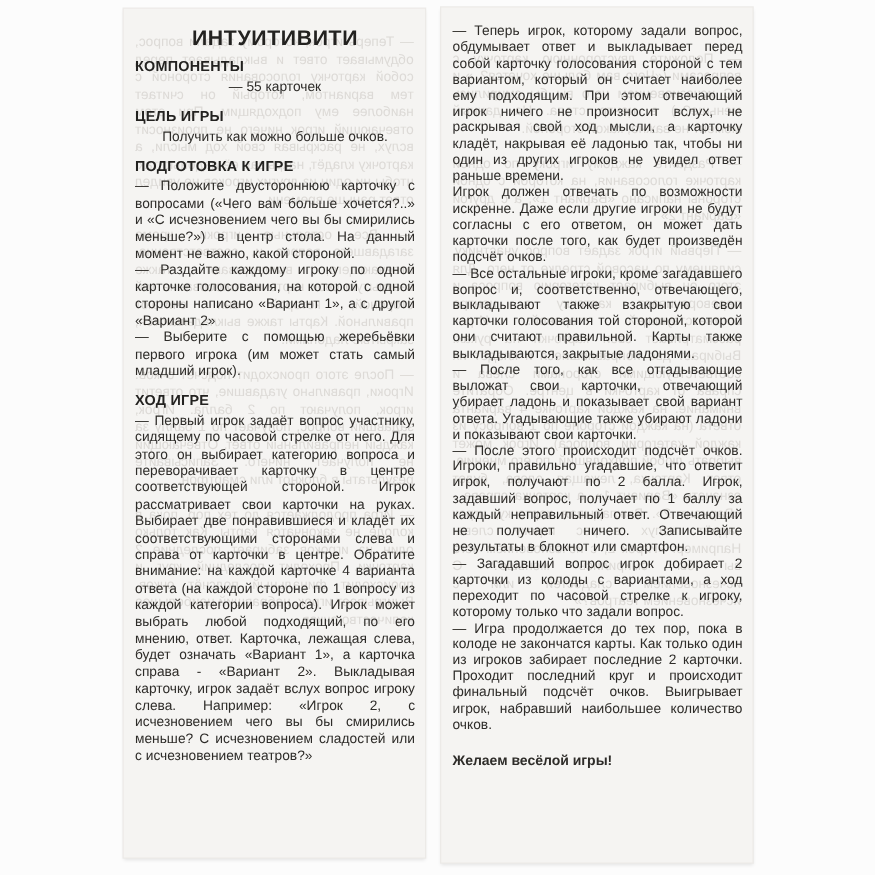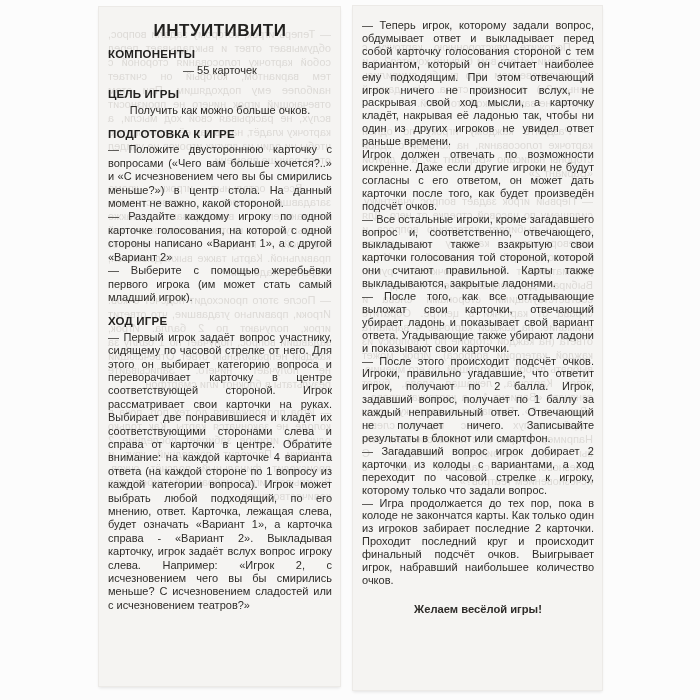--- a/index.html
+++ b/index.html
@@ -33,21 +33,21 @@
     letter-spacing:.4px; color:#232220; margin-top:4px; margin-bottom:8px;
   }
   .sec-heading {
     font-weight:bold; font-size:11.5px; color:#232220;
     margin-top:11px; margin-bottom:2px; letter-spacing:.2px;
   }
   .para { text-align:justify; }
   .para + .para { margin-top:0; }
   .item { text-align:center; }
   .closing {
-    text-align:center; font-weight:bold; margin-top:16px; font-size:11.2px;
+    font-weight:bold; margin-top:16px; font-size:11.2px;
   }
 
   
   .ghost {
     position:absolute; inset:0; z-index:1;
     padding:14px 9px; color:#d5d2ce; opacity:.75;
     font-size:11px; line-height:14px; text-align:justify;
     transform:scaleX(-1);
     overflow:hidden;
   }

